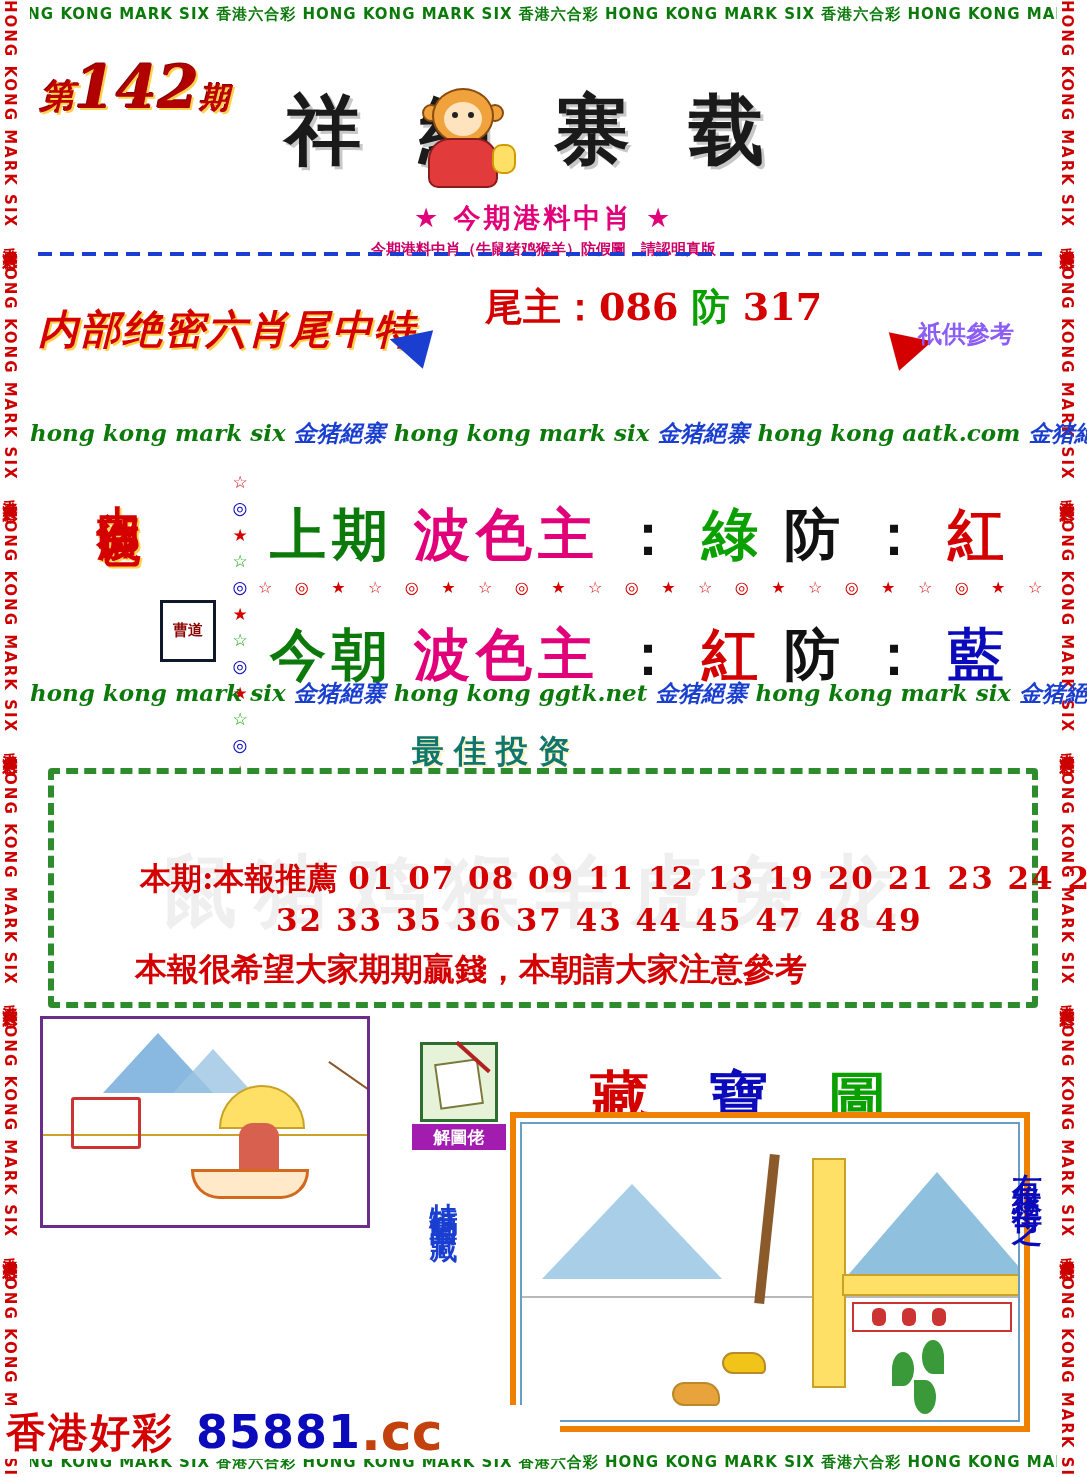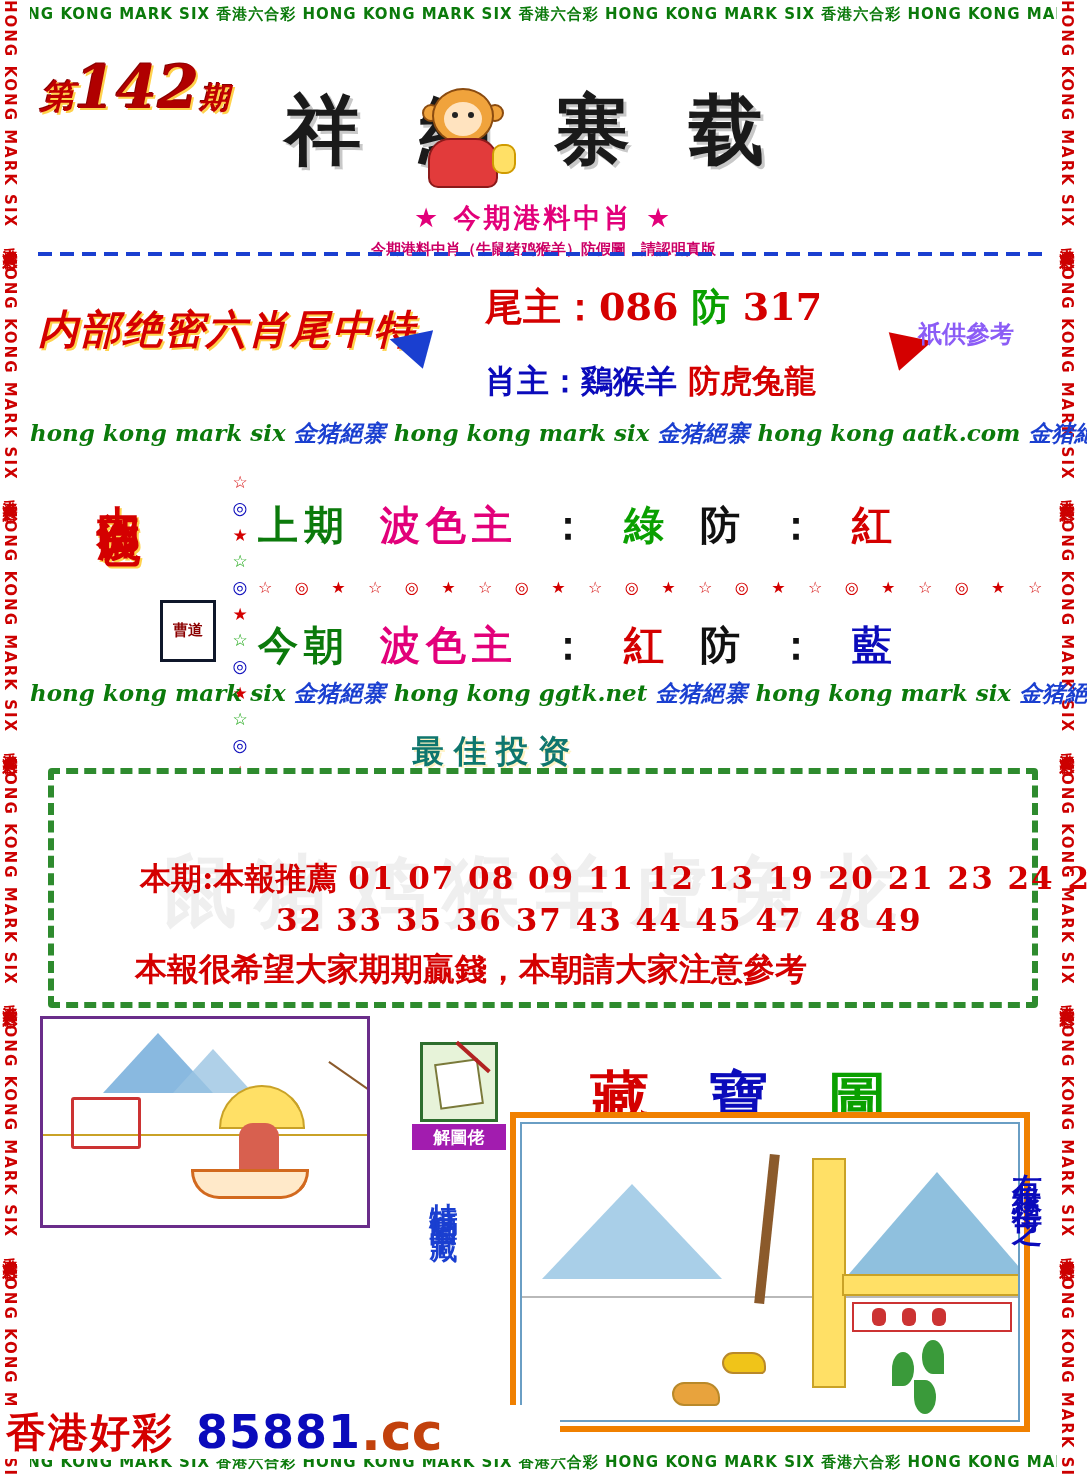--- a/index.html
+++ b/index.html
@@ -170,23 +170,23 @@
     font-family:"DejaVu Serif", serif; font-size:15px; font-weight:bold;
     display:flex; align-items:center; justify-content:center;
     line-height:1.05; text-align:center;
   }
   .starcol {
     position:absolute; left:196px; top:440px;
     width:28px;
     font-size:17px; line-height:1.55; text-align:center;
   }
   .row-wave {
-    position:absolute; left:228px; width:790px;
-    font-family:Liberation Mono, monospace;
-    font-size:40px; font-weight:bold;
+    position:absolute; left:240px; width:790px;
+    font-family:Liberation Serif, serif;
+    font-size:56px; font-weight:bold;
     white-space:nowrap; letter-spacing:6px;
   }
   .row-wave .c1 { color:#0b7a0b; }
   .row-wave .c2 { color:#e2007a; }
   .row-wave .green { color:#0aa000; }
   .row-wave .red { color:#d40000; }
   .row-wave .blue { color:#0b0bbb; }
   .row-wave .dk { color:#111; }
   .wave-prev { top:468px; }
   .wave-now { top:588px; }
@@ -379,24 +379,20 @@
 
   <div class="left-slogan">内部绝密六肖尾中特</div>
   <div class="arrow-left">◀</div>
 
   <div class="wei-zhu">
     <span>尾主：</span><span>086</span>
     <span class="g">防</span>
     <span>317</span>
   </div>
 
-  <div class="xiao-zhu">
-    <span>肖主：</span><span>鷄猴羊</span>
-    <span class="r">防</span><span class="r">虎兔龍</span>
-  </div>
 
   <div class="arrow-right">▶</div>
   <div class="ref-note">祇供參考</div>
 
   <div class="ticker ticker1">
     <span class="en">hong kong mark six</span>
     <span class="cn">金猪絕寨</span>
     <span class="en">hong kong mark six</span>
     <span class="cn">金猪絕寨</span>
     <span class="en">hong kong aatk.com</span>

